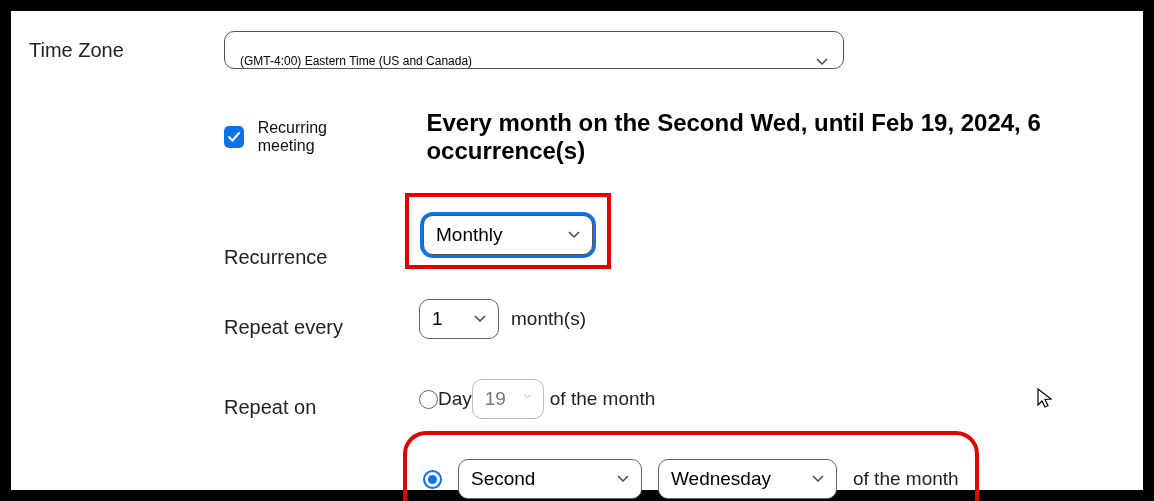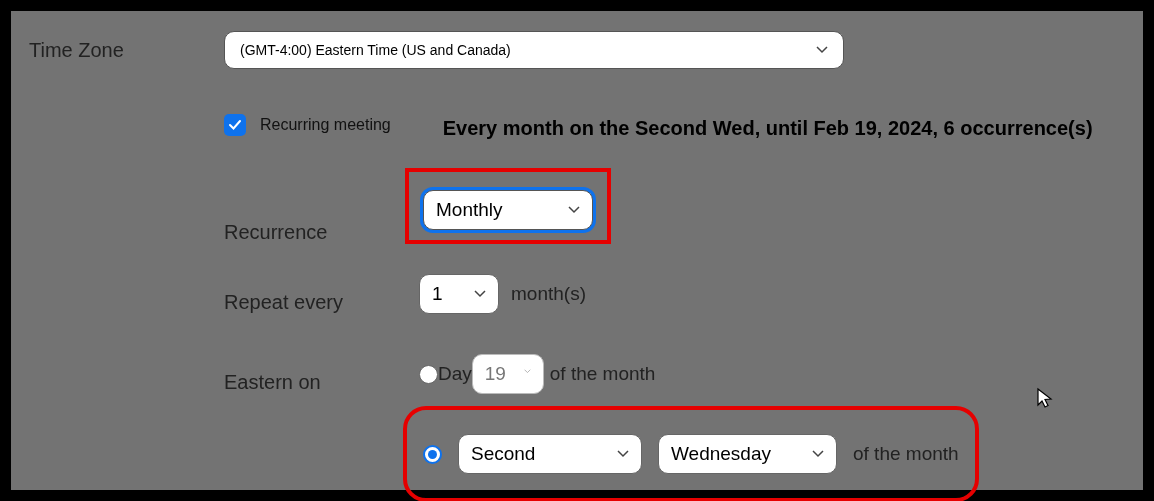--- a/index.html
+++ b/index.html
@@ -5,21 +5,21 @@
     * { box-sizing: border-box; margin: 0; padding: 0; }
     body {
       font-family: -apple-system, BlinkMacSystemFont, "Segoe UI", Arial, sans-serif;
       background: #000;
       width: 1154px;
       height: 501px;
       font-size: 18px;
       color: #000;
     }
     .outer-frame {
-      background: #737373;
+      background: #ffffff;
       margin: 11px;
       width: 1132px;
       height: 479px;
       padding: 20px 20px 20px 18px;
       position: relative;
     }
     .row {
       display: flex;
       align-items: flex-start;
       margin-bottom: 30px;
@@ -34,41 +34,41 @@
     .content-col {
       flex: 1;
     }
     .select-wide {
       width: 620px;
       height: 38px;
       border: 1px solid #555;
       border-radius: 10px;
       padding: 0 15px;
       display: flex;
-      align-items: center;
+      align-items: flex-end;
       justify-content: space-between;
       background: #fff;
-      font-size: 14px;
+      font-size: 12px;
     }
     .chev { width: 12px; height: 12px; }
     .chev svg { display: block; }
     .check-row {
       display: flex;
       align-items: center;
       gap: 14px;
     }
     .checkbox {
       width: 22px; height: 22px;
       background: #0e72ed;
       border-radius: 5px;
       display: flex; align-items: center; justify-content: center;
     }
     .checkbox svg { width: 14px; height: 14px; }
     .recurring-label { font-size: 16px; color: #111; }
-    .recurring-summary { font-size: 20px; font-weight: 700; color: #000; margin-left: 38px; margin-top: 8px; }
+    .recurring-summary { font-size: 24px; font-weight: 700; color: #000; margin-left: 38px; }
     .sub-row {
       display: flex;
       align-items: flex-end;
       margin-bottom: 30px;
     }
     .sub-label {
       width: 195px;
       flex-shrink: 0;
       font-size: 20px;
       color: #222;
@@ -185,21 +185,21 @@
               <svg viewBox="0 0 12 12">
                   <path d="M1 3 L6 8 L11 3" stroke="#444" stroke-width="1.5" fill="none"></path>
                 </svg>
             </span>
           </div>
           <span class="txt">month(s)</span>
         </div>
       </div>
 
       <div class="sub-row" style="margin-bottom: 12px;">
-        <div class="sub-label">Eastern on</div>
+        <div class="sub-label">Repeat on</div>
         <div class="inline-flex" style="gap:0;">
           <div class="radio"></div>
           <span class="txt">Day</span>
           <div class="select-sm grey" style="width:72px;">
             <span>19</span>
             <span class="chev" style="margin-left:auto;">
               <svg viewBox="0 0 12 12">
                   <path d="M1 3 L6 8 L11 3" stroke="#aaa" stroke-width="1.5" fill="none"></path>
                 </svg>
             </span>

